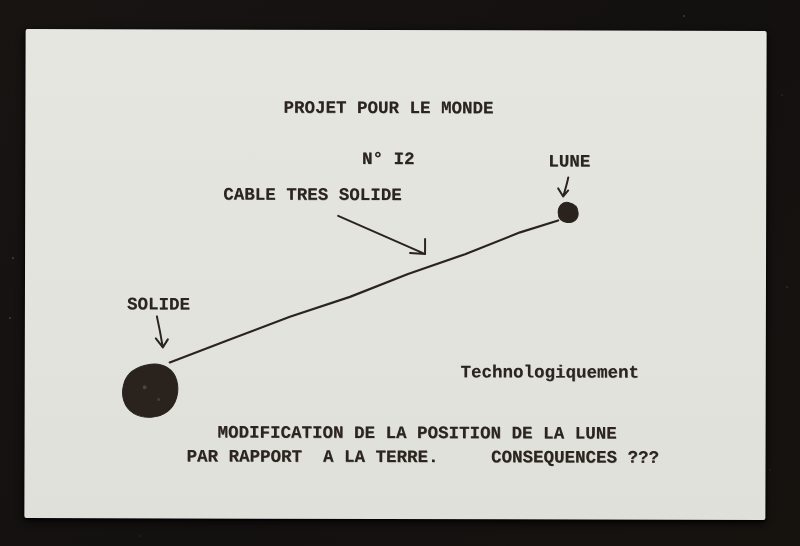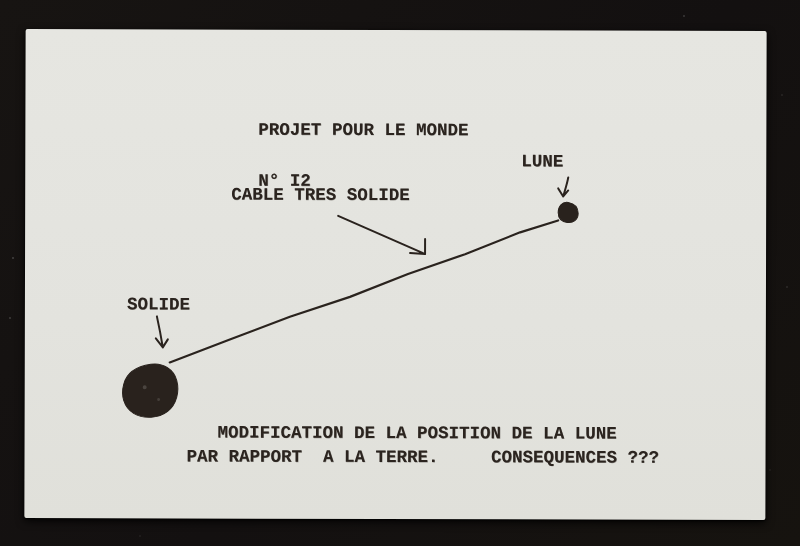--- a/index.html
+++ b/index.html
@@ -31,26 +31,26 @@
     font-family:"Liberation Mono","DejaVu Sans Mono",monospace;
     font-weight:700;
     color:#2b241f;
     font-size:17.5px;
   }
   .card *{white-space:pre;}
   .txt{
     position:absolute;line-height:17px;
     text-shadow:0.4px 0.4px 0.5px rgba(43,36,31,.45);
   }
-  .title-block{position:absolute;left:233px;top:58px;width:260px;line-height:17px;
+  .title-block{position:absolute;left:233px;top:36px;width:260px;text-align:center;line-height:17px;
     text-shadow:0.4px 0.4px 0.5px rgba(43,36,31,.45);}
   .postulat-block{position:absolute;left:400px;top:290px;width:250px;text-align:center;line-height:21px;
     text-shadow:0.4px 0.4px 0.5px rgba(43,36,31,.45);}
-  .lbl-lune{left:496px;top:123px;text-align:center;}
-  .lbl-cable{left:198px;top:157px;margin-left:8px;}
+  .lbl-lune{left:523px;top:123px;text-align:center;}
+  .lbl-cable{left:198px;top:157px;}
   .lbl-terre{left:102px;top:267px;}
   .caption1{left:193px;top:395px;}
   .caption2{left:162px;top:419px;}
   svg.diagram{position:absolute;left:0;top:0;width:741px;height:489px;}
   .ink-stroke{stroke:#2a231e;fill:none;stroke-linecap:round;stroke-linejoin:round;}
   .ink-fill{fill:#29221d;stroke:#29221d;stroke-width:1;}
 </style>
 </head>
 <body>
 
@@ -60,20 +60,21 @@
     <div class="title-block">
       <div>PROJET POUR LE MONDE</div>
       <div>N° I2</div>
     </div>
 
     <div class="txt lbl-lune">LUNE</div>
     <div class="txt lbl-cable">CABLE TRES SOLIDE</div>
     <div class="txt lbl-terre">SOLIDE</div>
 
     <div class="postulat-block">
+      <div>Technologiquement</div>
     </div>
 
     <div class="txt caption1">MODIFICATION DE LA POSITION DE LA LUNE</div>
     <div class="txt caption2">PAR RAPPORT  A LA TERRE.     CONSEQUENCES ???</div>
 
     <svg class="diagram" viewBox="0 0 741 489" aria-hidden="true">
 
       <path class="ink-stroke" stroke-width="2.2" d="M145,333 L205,310 L265,287 L325,267 L383,244 L440,224 L495,202 L533,190"></path>
 
       <path class="ink-fill" d="M126,335 C138,333 149,340 152,351 C155,362 152,375 143,382

